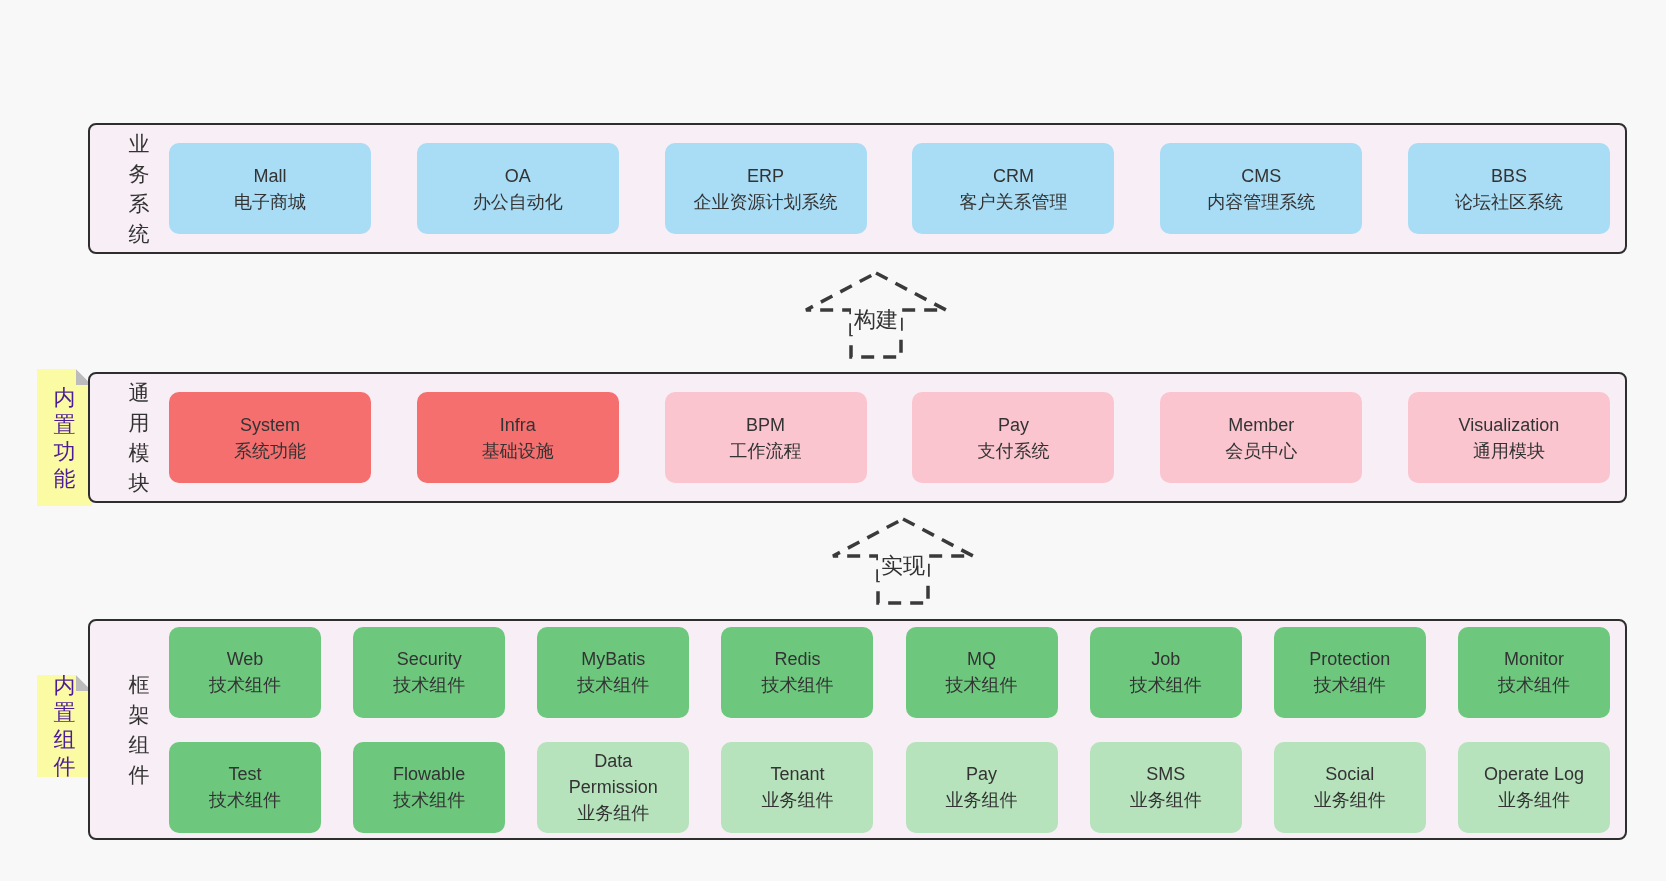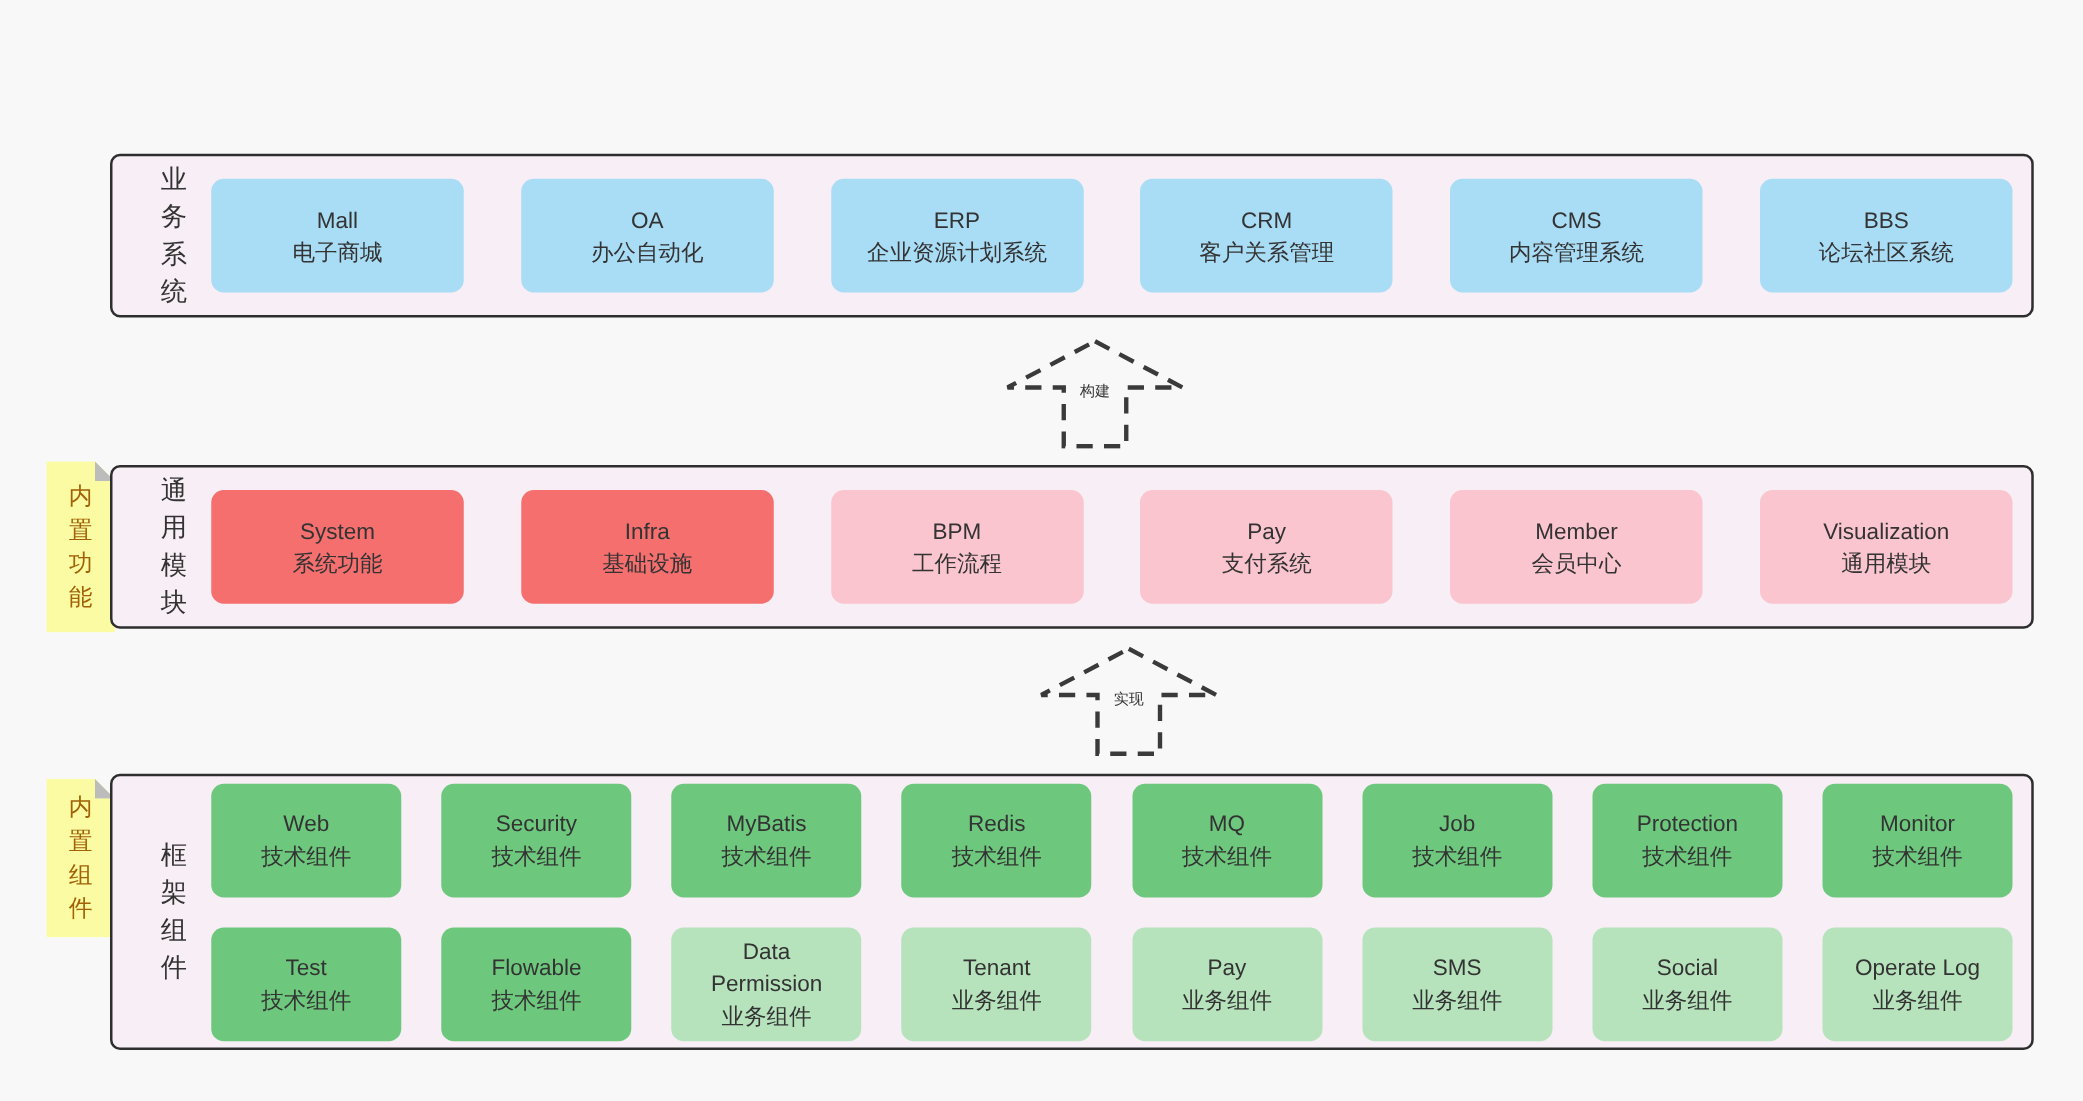--- a/index.html
+++ b/index.html
@@ -58,39 +58,39 @@
   .box.pink       { background:var(--pink); }
   .box.green      { background:var(--green); }
   .box.lightgreen { background:var(--light-green); }
 
   .sticky {
     position:absolute; width:55px; background:var(--sticky); z-index:0;
     clip-path:polygon(0 0, calc(100% - 16px) 0, 100% 16px, 100% 100%, 0 100%);
     display:flex; align-items:center; justify-content:center;
   }
   #sticky-modules    { left:37px; top:369px; height:137px; }
-  #sticky-components { left:37px; top:623px; height:127px; }
+  #sticky-components { left:37px; top:675px; height:102px; }
   .sticky-fold {
     position:absolute; top:0; right:0; width:16px; height:16px;
     background:var(--fold);
     clip-path:polygon(0 0, 100% 100%, 0 100%);
   }
   .sticky-text {
-    width:22px; font-size:19px; line-height:27px; text-align:center;
-    word-break:break-all; color:#a16207;
+    width:22px; font-size:22px; line-height:27px; text-align:center;
+    word-break:break-all; color:#4c1d95;
   }
 
   .arrow { position:absolute; width:142px; height:88px; z-index:0; }
   #arrow-build     { left:805px; top:271px; }
   #arrow-implement { left:832px; top:517px; }
   .arrow svg { display:block; width:142px; height:88px; }
   .arrow-label {
     position:absolute; left:50%; top:34px; transform:translateX(-50%);
     background:var(--background); padding:0 3px;
-    font-size:12px; color:#333; white-space:nowrap;
+    font-size:22px; color:#333; white-space:nowrap;
   }
 </style>
 </head>
 <body>
 
 <div class="sticky" id="sticky-modules">
   <div class="sticky-fold"></div>
   <div class="sticky-text">内置功能</div>
 </div>
 

